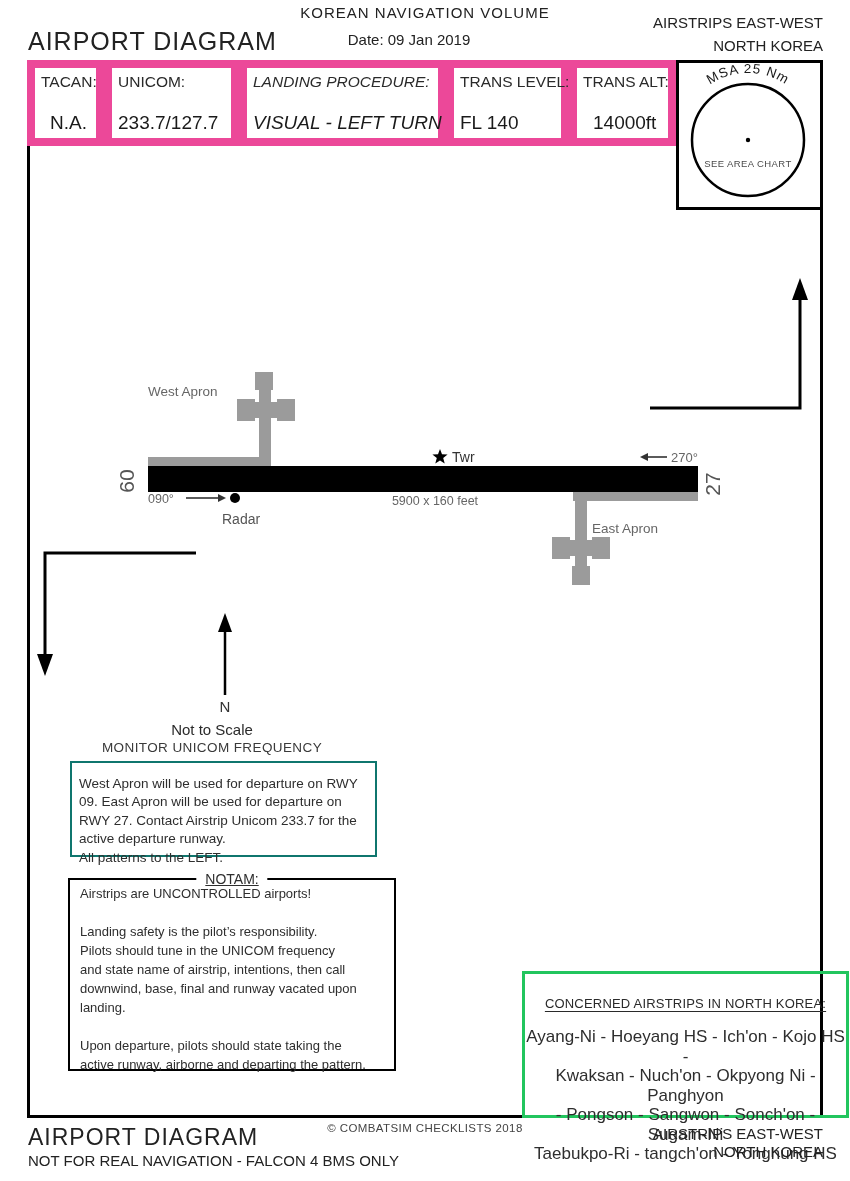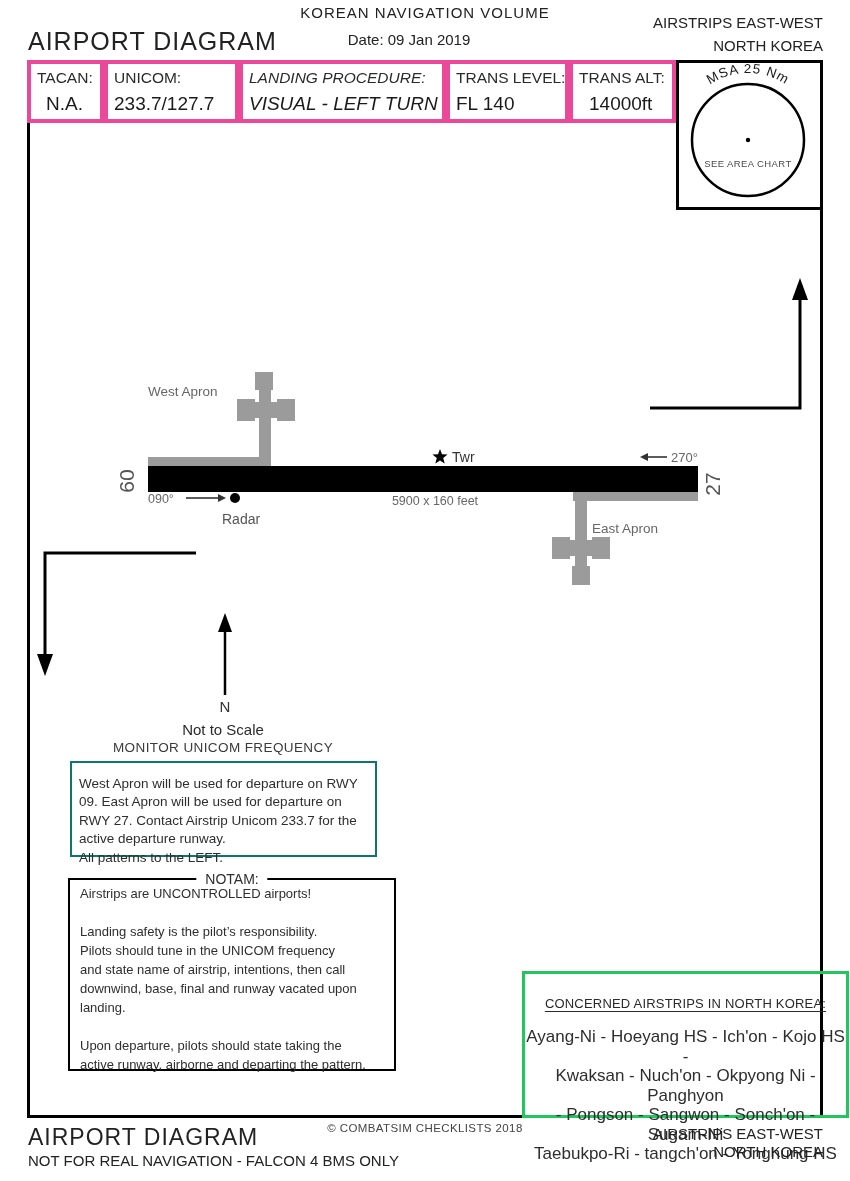--- a/index.html
+++ b/index.html
@@ -12,44 +12,44 @@
   .page-title { top:27px; left:28px; font-size:25px; letter-spacing:1px; color:#222; }
   .date-line { top:31px; left:0; width:818px; text-align:center; font-size:15px; color:#222; }
   .region { right:27px; text-align:right; font-size:15px; color:#222; }
   .region.l1 { top:14px; }
   .region.l2 { top:37px; }
 
   
   .content-border { left:27px; top:60px; width:796px; height:1058px; border:3px solid #000; }
 
   
-  .cell { top:60px; height:63px; border:4px solid #ec4899; background:#fff; }
+  .cell { top:60px; height:86px; border:8px solid #ec4899; background:#fff; }
   .cell .lbl { position:absolute; top:5px; left:6px; font-size:15.5px; white-space:nowrap; color:#2a2a2a; }
   .cell .val { position:absolute; bottom:4px; left:6px; font-size:19px; white-space:nowrap; color:#1a1a1a; }
   .cell.c-tacan { left:27px; width:77px; }
   .cell.c-tacan .val { left:15px; }
   .cell.c-unicom { left:104px; width:135px; }
   .cell.c-landing { left:239px; width:207px;font-style:italic; }
   .cell.c-translevel { left:446px; width:123px; }
   .cell.c-transalt { left:569px; width:107px; }
   .cell.c-transalt .val { left:16px; }
 
   .msa-box { left:676px; top:60px; width:147px; height:150px; border:3px solid #000; background:#fff; }
 
   
-  .north-stack { left:23px; top:720px; width:400px; text-align:center; }
+  .north-stack { left:12px; top:720px; width:400px; text-align:center; }
   .not-to-scale { font-size:15px; color:#2a2a2a; line-height:19px; }
   .monitor { font-size:13.5px; color:#3a3a3a; letter-spacing:0.4px; line-height:17px; }
 
   .dep-box { left:70px; top:761px; width:307px; height:96px; border:2px solid #0f766e; padding:12px 7px;
              font-size:13.5px; line-height:18.4px; color:#2e2e2e; white-space:pre-line; }
 
   .notam-box { left:68px; top:878px; width:328px; height:193px; border:2px solid #000; padding:4px 10px; }
   .notam-title { position:absolute; top:-9px; left:50%; transform:translateX(-50%); background:#fff;
-                 padding:0 9px; font-size:14px; color:#2e2e2e; white-space:nowrap; }
+                 padding:0 9px; font-size:14px; color:#2e2e2e; white-space:nowrap;text-decoration:underline; }
   .notam-body { font-size:13px; line-height:19px; color:#2e2e2e; white-space:pre-line; }
 
   .strips-box { left:522px; top:971px; width:327px; height:147px; border:3px solid #22c55e; text-align:center; }
   .strips-title { margin-top:22px; font-size:13px; letter-spacing:0.2px; text-decoration:underline;
                   text-underline-offset:3px; color:#2a2a2a; }
   .strips-list { margin-top:16px; font-size:17px; line-height:19.5px; color:#2e2e2e; white-space:pre-line; }
 
   
   .f-title { left:28px; top:1124px; font-size:23px; letter-spacing:1px; color:#222; }
   .f-disclaimer { left:28px; top:1152px; font-size:15px; color:#222; }

